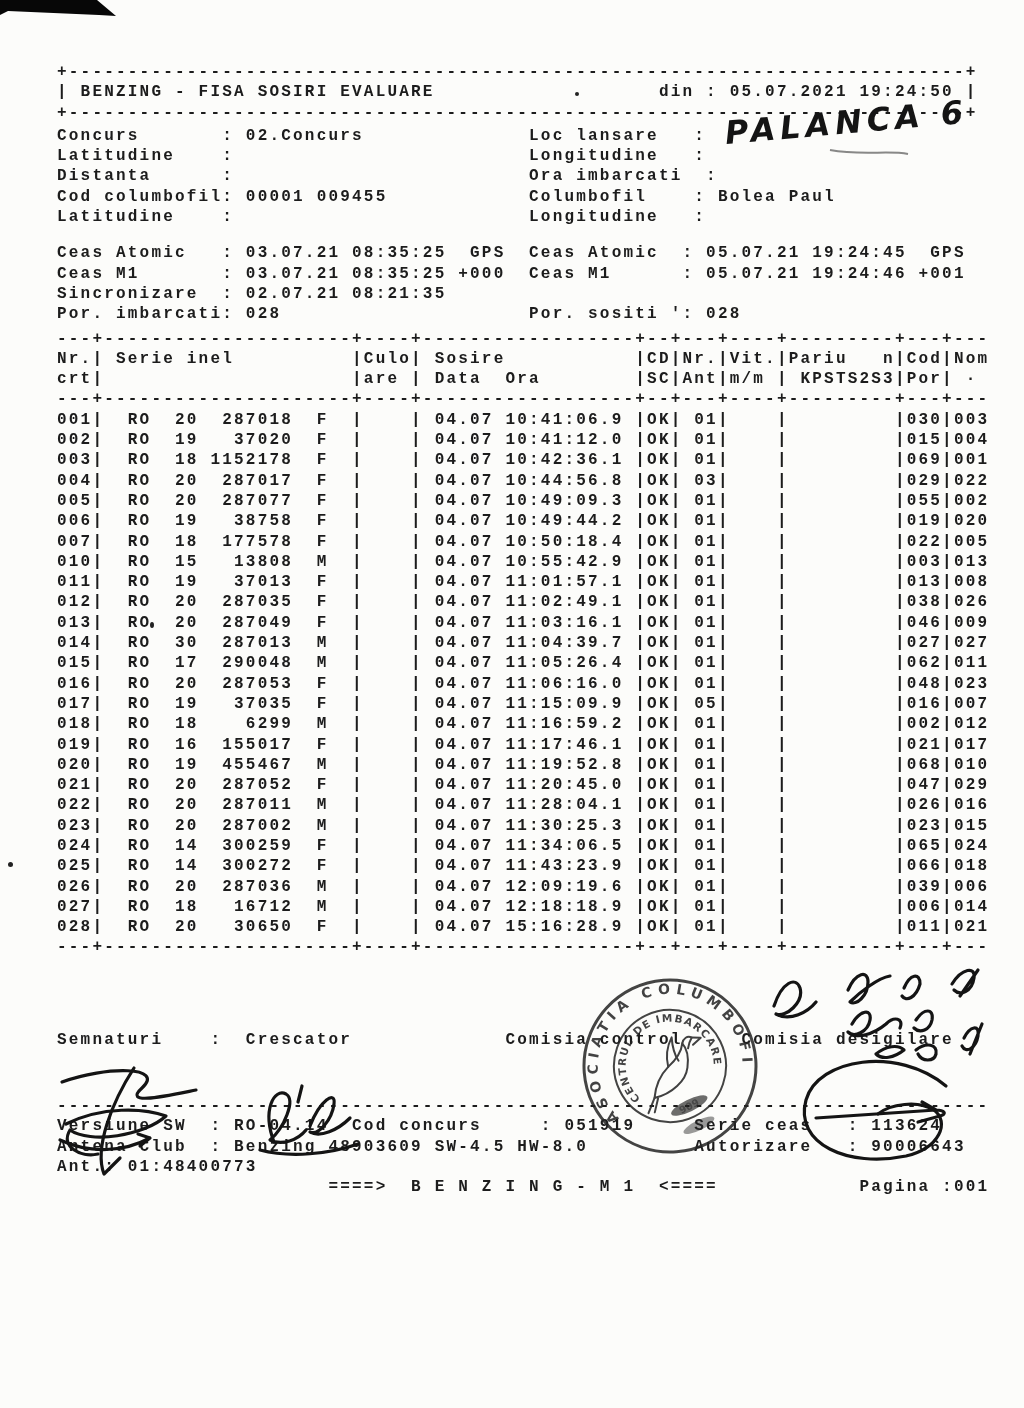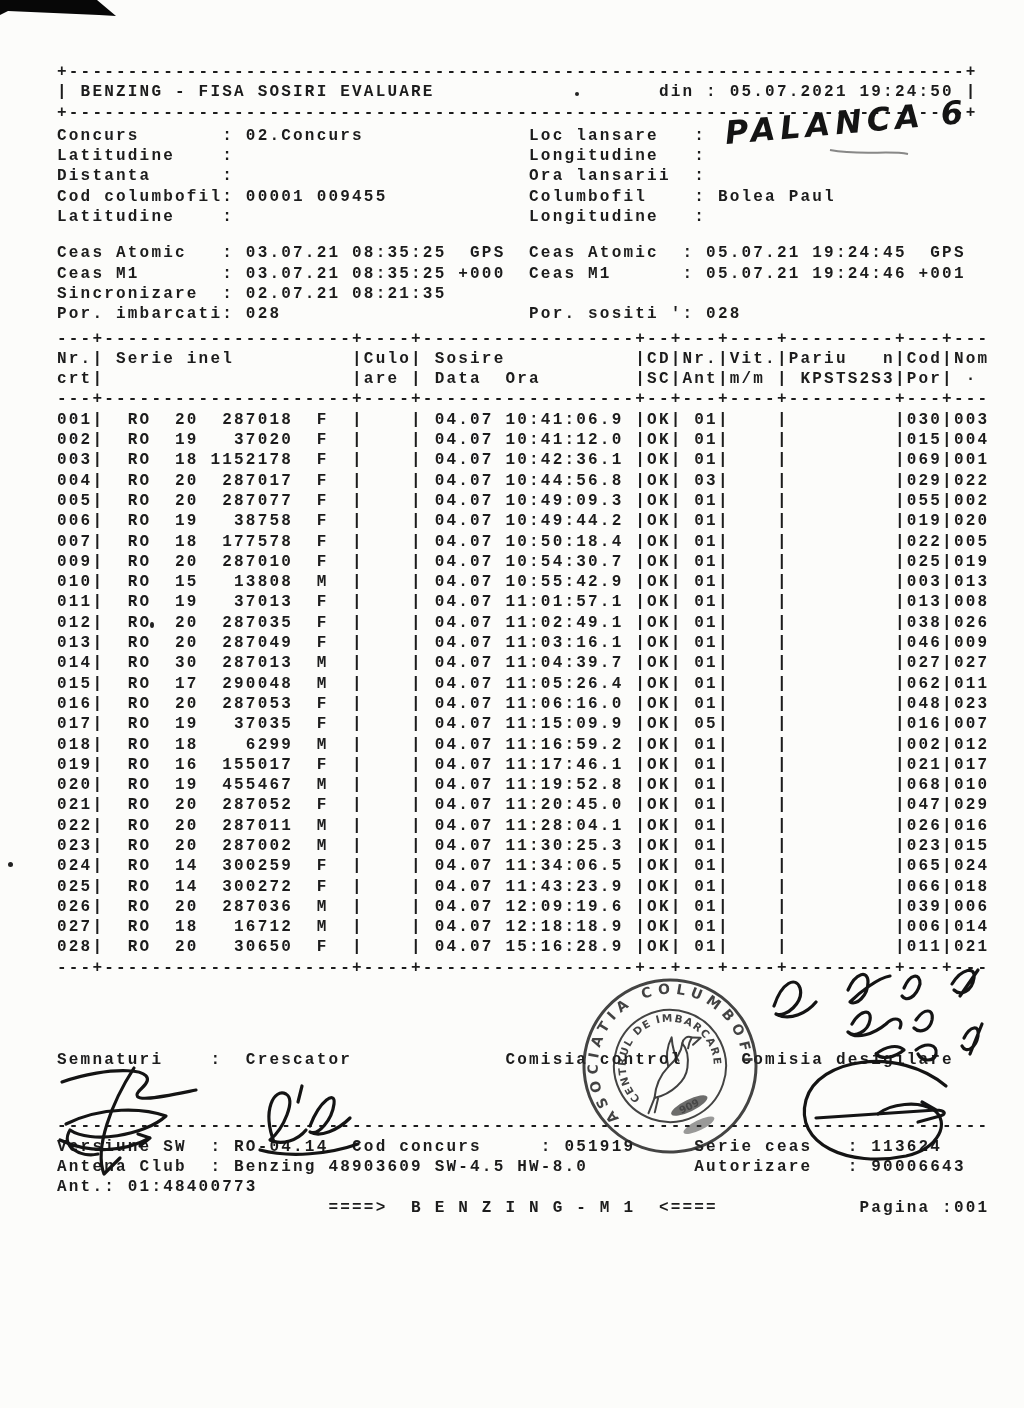--- a/index.html
+++ b/index.html
@@ -24,41 +24,40 @@
     <polygon points="0,0 97,0 116,16 99,15 8,11 0,15" fill="#070707"></polygon>
   </svg>
 
   <div id="doc">
       <div class="line">+----------------------------------------------------------------------------+</div>
       <div class="line">| BENZING - FISA SOSIRI EVALUARE                   din : 05.07.2021 19:24:50 |</div>
       <div class="line">+----------------------------------------------------------------------------+</div>
       <div style="height: 3px;"></div>
       <div class="line">Concurs       : 02.Concurs              Loc lansare   : </div>
       <div class="line">Latitudine    :                         Longitudine   : </div>
-      <div class="line">Distanta      :                         Ora lansarii  : </div>
+      <div class="line">Distanta      :                         Ora imbarcati  : </div>
       <div class="line">Cod columbofil: 00001 009455            Columbofil    : Bolea Paul</div>
       <div class="line">Latitudine    :                         Longitudine   : </div>
       <div style="height: 16px;"></div>
       <div class="line">Ceas Atomic   : 03.07.21 08:35:25  GPS  Ceas Atomic  : 05.07.21 19:24:45  GPS</div>
       <div class="line">Ceas M1       : 03.07.21 08:35:25 +000  Ceas M1      : 05.07.21 19:24:46 +001</div>
       <div class="line">Sincronizare  : 02.07.21 08:21:35       </div>
       <div class="line">Por. imbarcati: 028                     Por. sositi ': 028</div>
       <div style="height: 4px;"></div>
       <div class="line">---+---------------------+----+------------------+--+---+----+---------+---+---</div>
       <div class="line">Nr.| Serie inel          |Culo| Sosire           |CD|Nr.|Vit.|Pariu   n|Cod|Nom</div>
       <div class="line">crt|                     |are | Data  Ora        |SC|Ant|m/m | KPSTS2S3|Por| · </div>
       <div class="line">---+---------------------+----+------------------+--+---+----+---------+---+---</div>
       <div class="line">001|  RO  20  287018  F  |    | 04.07 10:41:06.9 |OK| 01|    |         |030|003</div>
       <div class="line">002|  RO  19   37020  F  |    | 04.07 10:41:12.0 |OK| 01|    |         |015|004</div>
       <div class="line">003|  RO  18 1152178  F  |    | 04.07 10:42:36.1 |OK| 01|    |         |069|001</div>
       <div class="line">004|  RO  20  287017  F  |    | 04.07 10:44:56.8 |OK| 03|    |         |029|022</div>
       <div class="line">005|  RO  20  287077  F  |    | 04.07 10:49:09.3 |OK| 01|    |         |055|002</div>
       <div class="line">006|  RO  19   38758  F  |    | 04.07 10:49:44.2 |OK| 01|    |         |019|020</div>
       <div class="line">007|  RO  18  177578  F  |    | 04.07 10:50:18.4 |OK| 01|    |         |022|005</div>
-      <div class="line">009|  RO  20  287010  F  |    | 04.07 10:54:30.7 |OK| 01|    |         |025|019</div>
       <div class="line">010|  RO  15   13808  M  |    | 04.07 10:55:42.9 |OK| 01|    |         |003|013</div>
       <div class="line">011|  RO  19   37013  F  |    | 04.07 11:01:57.1 |OK| 01|    |         |013|008</div>
       <div class="line">012|  RO  20  287035  F  |    | 04.07 11:02:49.1 |OK| 01|    |         |038|026</div>
       <div class="line">013|  RO  20  287049  F  |    | 04.07 11:03:16.1 |OK| 01|    |         |046|009</div>
       <div class="line">014|  RO  30  287013  M  |    | 04.07 11:04:39.7 |OK| 01|    |         |027|027</div>
       <div class="line">015|  RO  17  290048  M  |    | 04.07 11:05:26.4 |OK| 01|    |         |062|011</div>
       <div class="line">016|  RO  20  287053  F  |    | 04.07 11:06:16.0 |OK| 01|    |         |048|023</div>
       <div class="line">017|  RO  19   37035  F  |    | 04.07 11:15:09.9 |OK| 05|    |         |016|007</div>
       <div class="line">018|  RO  18    6299  M  |    | 04.07 11:16:59.2 |OK| 01|    |         |002|012</div>
       <div class="line">019|  RO  16  155017  F  |    | 04.07 11:17:46.1 |OK| 01|    |         |021|017</div>

